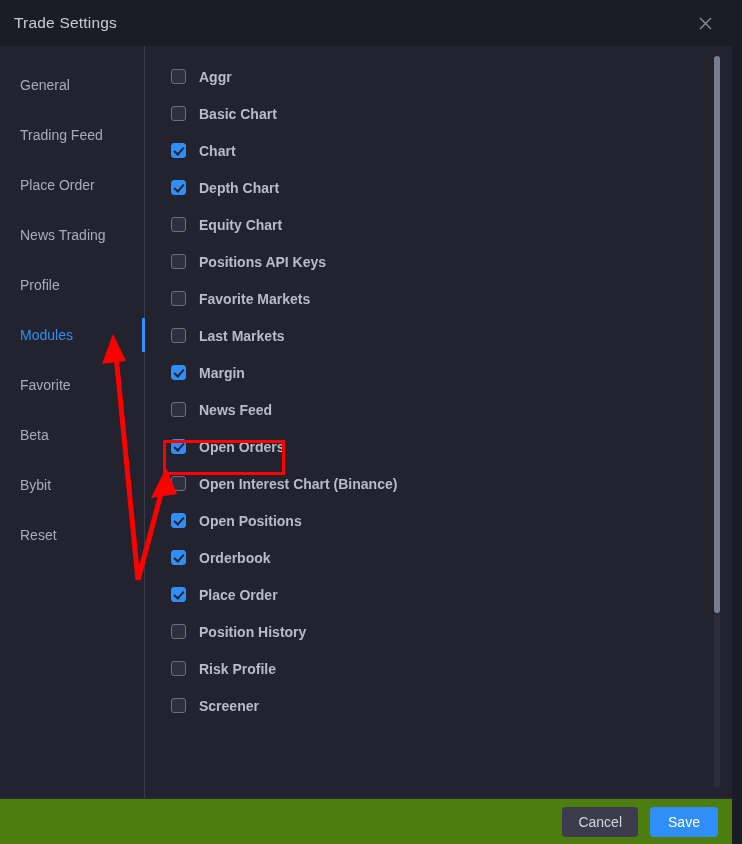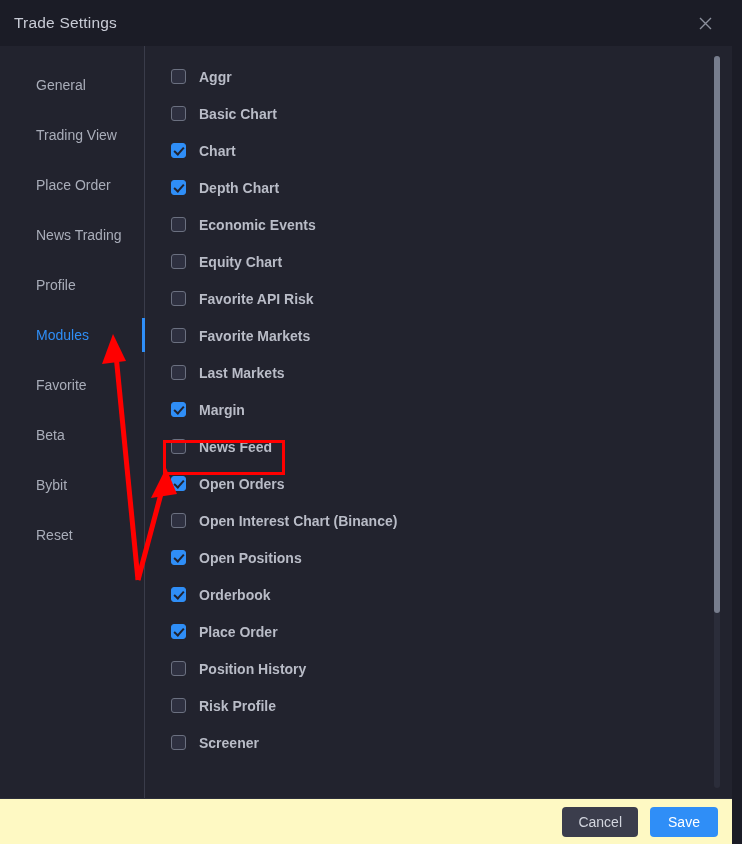--- a/index.html
+++ b/index.html
@@ -98,21 +98,21 @@
     width: 145px;
     flex: 0 0 145px;
     padding-top: 14px;
     border-right: 1px solid #3a3c4a;
   }
   .side-item {
     position: relative;
     height: 50px;
     display: flex;
     align-items: center;
-    padding-left: 36px;
+    padding-left: 20px;
     font-size: 14px;
     color: #a9adb9;
     cursor: pointer;
     white-space: nowrap;
   }
   .side-item.active { color: #2f8ef7; }
   .side-item.active .active-bar {
     position: absolute;
     right: -1px;
     top: 8px;
@@ -187,21 +187,21 @@
     background: #777d8d;
     border-radius: 3px;
     cursor: pointer;
   }
 
   
   .dlg-footer {
     position: relative;
     height: 46px;
     flex: 0 0 46px;
-    background: #fef9c3;
+    background: #4d7c0f;
     border-top: 1px solid #2c2e3a;
     display: flex;
     align-items: center;
     justify-content: flex-end;
     padding-right: 14px;
     gap: 12px;
   }
   .btn {
     height: 30px;
     min-width: 68px;
@@ -261,21 +261,21 @@
       </div>
     </div>
 
     <div class="dlg-body">
 
       <nav class="sidebar" id="sidebar">
           <div class="side-item">
             <span>General</span>
           </div>
           <div class="side-item">
-            <span>Trading View</span>
+            <span>Trading Feed</span>
           </div>
           <div class="side-item">
             <span>Place Order</span>
           </div>
           <div class="side-item">
             <span>News Trading</span>
           </div>
           <div class="side-item">
             <span>Profile</span>
           </div>
@@ -310,29 +310,25 @@
             <div class="chk-row checked">
               <span class="chk-box"></span>
               <span class="chk-label">Chart</span>
             </div>
             <div class="chk-row checked">
               <span class="chk-box"></span>
               <span class="chk-label">Depth Chart</span>
             </div>
             <div class="chk-row">
               <span class="chk-box"></span>
-              <span class="chk-label">Economic Events</span>
-            </div>
-            <div class="chk-row">
-              <span class="chk-box"></span>
               <span class="chk-label">Equity Chart</span>
             </div>
             <div class="chk-row">
               <span class="chk-box"></span>
-              <span class="chk-label">Favorite API Risk</span>
+              <span class="chk-label">Positions API Keys</span>
             </div>
             <div class="chk-row">
               <span class="chk-box"></span>
               <span class="chk-label">Favorite Markets</span>
             </div>
             <div class="chk-row">
               <span class="chk-box"></span>
               <span class="chk-label">Last Markets</span>
             </div>
             <div class="chk-row checked">

